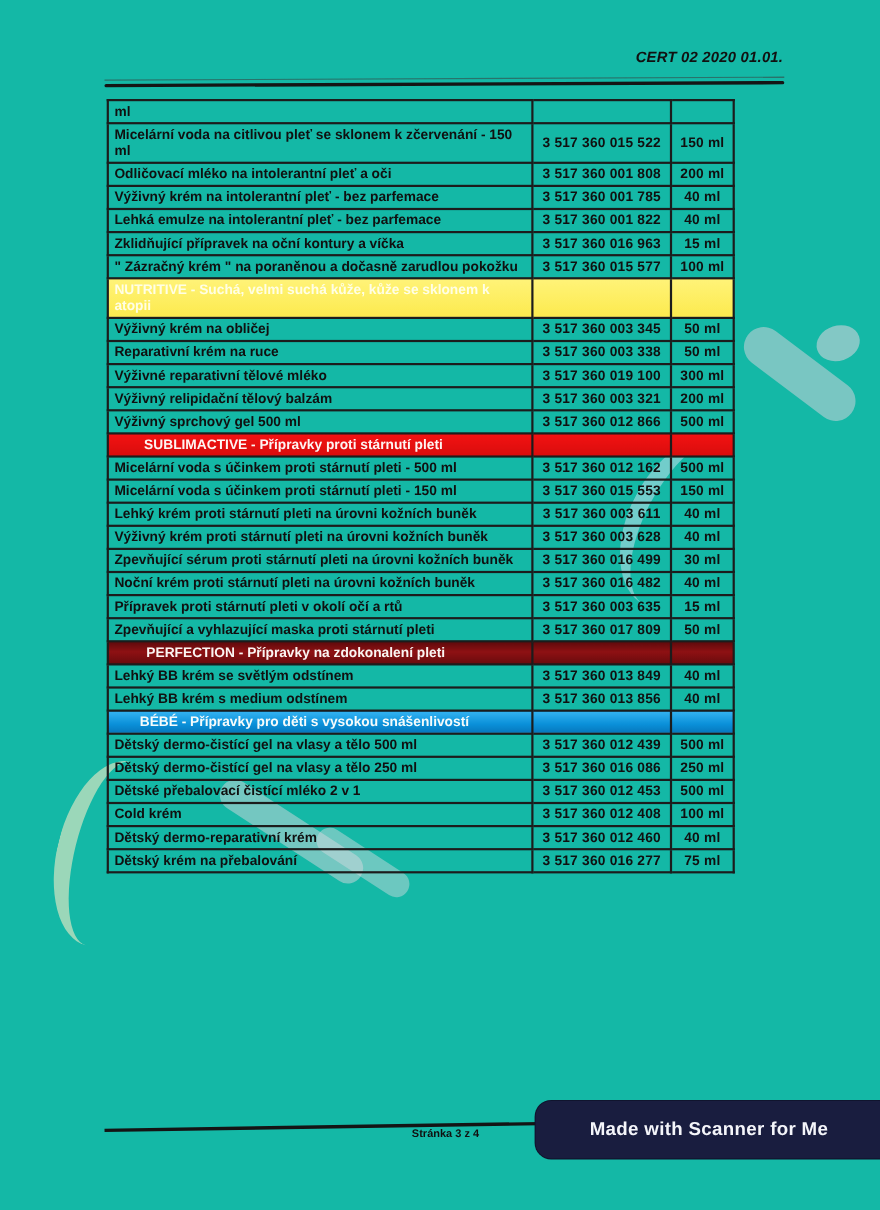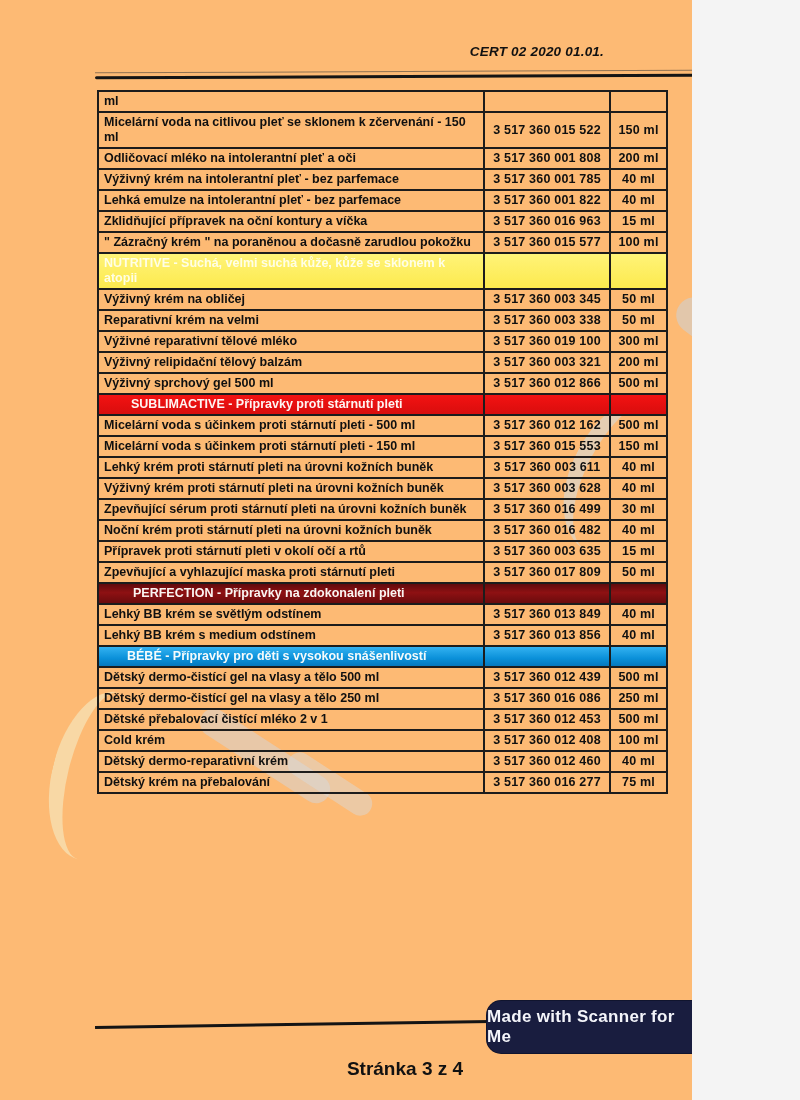--- a/index.html
+++ b/index.html
@@ -1,17 +1,17 @@
 <!DOCTYPE html>
 <html><head>
 <meta charset="utf-8">
 <style>
   html,body{margin:0;padding:0;}
   body{width:800px;height:1100px;background:#f4f4f4;font-family:"Liberation Sans",sans-serif;}
-  .page{position:relative;width:692px;height:1100px;background:#fdba74;overflow:hidden;}
+  .page{position:relative;width:800px;height:1100px;background:#14b8a6;overflow:hidden;}
 
   
   .doc-ref{position:absolute;top:44px;right:88px;font-size:13.5px;font-weight:bold;font-style:italic;color:#111;letter-spacing:.2px;}
   .top-rule{position:absolute;left:95px;top:75px;width:618px;height:3px;background:#151515;transform:rotate(-0.25deg);border-radius:2px;}
   .top-rule::after{content:"";position:absolute;left:0;top:-4px;width:100%;height:1px;background:#3a3a3a;opacity:.55;}
 
   
   .wm{position:absolute;pointer-events:none;}
   .wm-dot{left:742px;top:296px;width:40px;height:32px;border-radius:50%;background:#cdd2da;opacity:.6;transform:rotate(-18deg);}
   .wm-bar1{left:668px;top:322px;width:118px;height:36px;border-radius:20px;background:#ccd1d8;opacity:.55;transform:rotate(37deg);}
@@ -29,21 +29,21 @@
   td.code,td.vol{text-align:center;letter-spacing:.2px;}
   tr.prod{height:20px;}
   tr.section td{color:rgba(255,255,252,.96);}
   tr.section.yellow td{background:linear-gradient(180deg,#fff378,#fcea4e);color:rgba(255,255,240,.92);}
   tr.section.red td{background:linear-gradient(180deg,#f31212,#d90d0d);padding-left:32px;}
   tr.section.darkred td{background:linear-gradient(180deg,#610a0c,#8e1113 45%,#6b0b0d);padding-left:34px;}
   tr.section.blue td{background:linear-gradient(180deg,#33b2f1,#0a90d9 60%,#0678bd);padding-left:28px;}
 
   
   .footer-rule{position:absolute;left:95px;top:1023px;width:396px;height:2.5px;background:#141414;transform:rotate(-0.9deg);}
-  .page-num{position:absolute;left:330px;top:1026px;width:150px;text-align:center;font-size:19px;font-weight:bold;color:#111;margin-top:32px;}
+  .page-num{position:absolute;left:330px;top:1026px;width:150px;text-align:center;font-size:10px;font-weight:bold;color:#111;}
   .scan-badge{position:absolute;left:487px;top:1001px;right:-16px;height:52px;background:#191d3f;border-radius:14px;display:flex;align-items:center;justify-content:center;z-index:3;box-shadow:0 0 0 1px #10142e;}
   .scan-badge span{color:#f4f5fa;font-size:17px;font-weight:bold;letter-spacing:.3px;padding-right:14px;}
 </style>
 </head>
 <body>
 
 <div class="page">
 
   <div class="doc-ref">CERT 02 2020 01.01.</div>
   <div class="top-rule"></div>
@@ -101,21 +101,21 @@
           <td class="name">NUTRITIVE - Suchá, velmi suchá kůže, kůže se sklonem k atopii</td>
           <td class="code"></td>
           <td class="vol"></td>
         </tr>
         <tr class="prod">
           <td class="name">Výživný krém na obličej</td>
           <td class="code">3 517 360 003 345</td>
           <td class="vol">50 ml</td>
         </tr>
         <tr class="prod">
-          <td class="name">Reparativní krém na velmi</td>
+          <td class="name">Reparativní krém na ruce</td>
           <td class="code">3 517 360 003 338</td>
           <td class="vol">50 ml</td>
         </tr>
         <tr class="prod">
           <td class="name">Výživné reparativní tělové mléko</td>
           <td class="code">3 517 360 019 100</td>
           <td class="vol">300 ml</td>
         </tr>
         <tr class="prod">
           <td class="name">Výživný relipidační tělový balzám</td>

